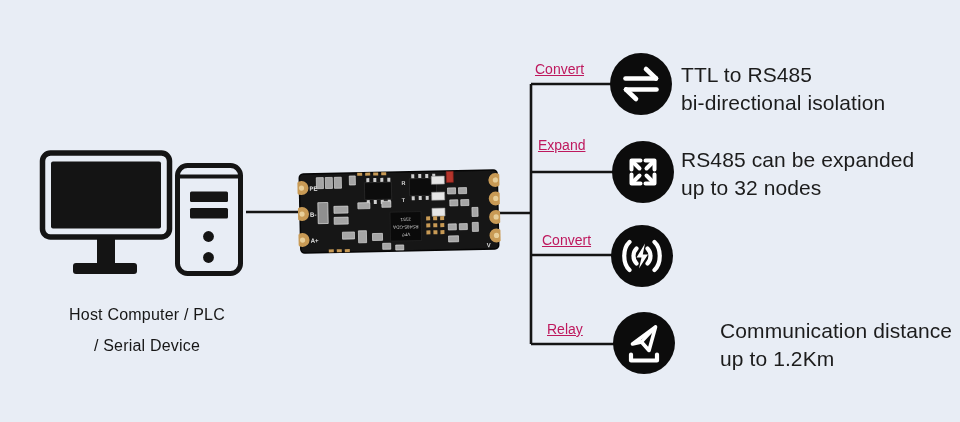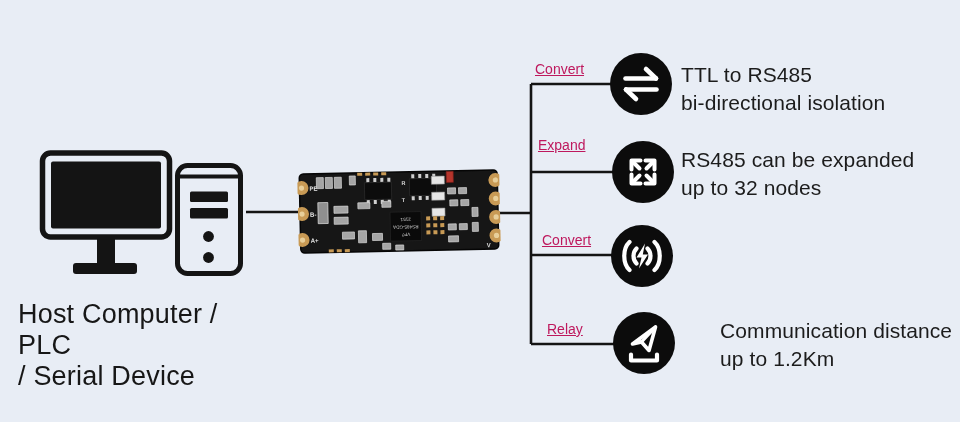--- a/index.html
+++ b/index.html
@@ -11,21 +11,21 @@
     color:#1b1b1b;
     overflow:hidden;
   }
   .abs{position:absolute;}
   svg{display:block;}
   
   .wires{position:absolute;left:0;top:0;width:960px;height:422px;}
   
   .caption{
     position:absolute;left:18px;top:299px;width:258px;
-    text-align:left;font-size:27px;line-height:31px;color:#171717;
+    text-align:center;font-size:16px;line-height:31px;color:#171717;
     letter-spacing:.2px;
   }
   
   .feature-label{
     position:absolute;font-size:14px;line-height:24px;color:#be185d;
     white-space:nowrap;
     text-decoration:underline;
   }
   .icon-circle{
     position:absolute;width:62px;height:62px;border-radius:50%;

